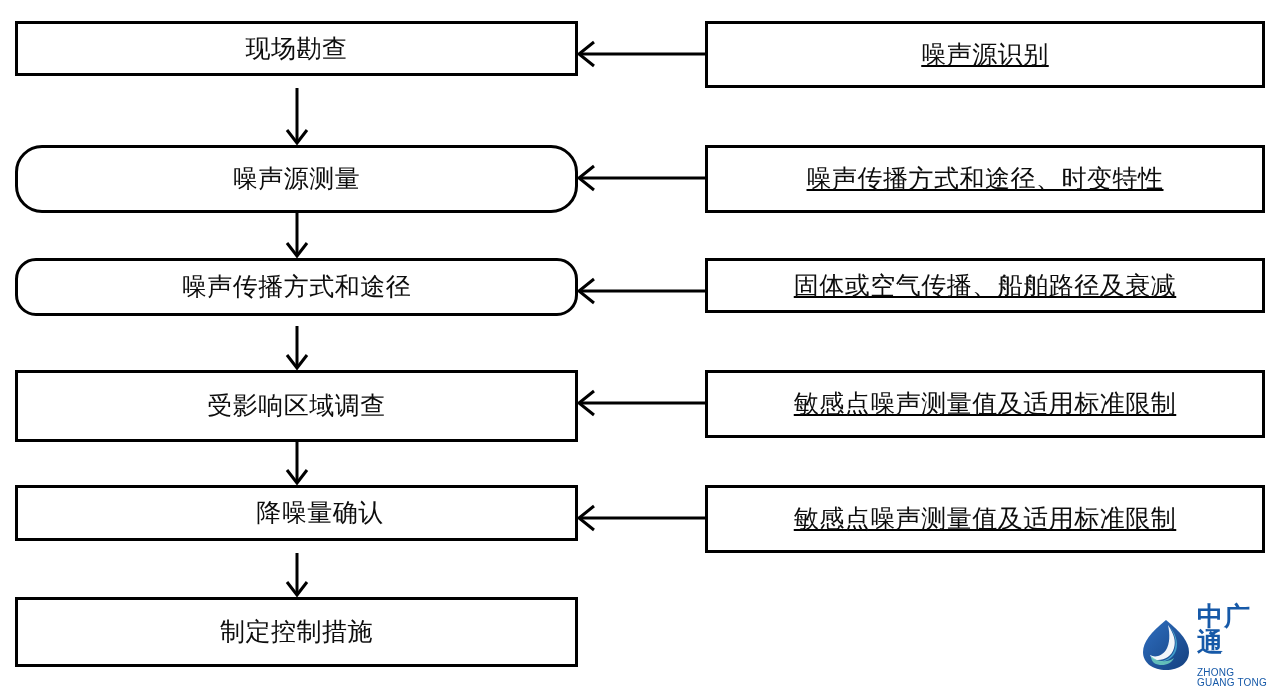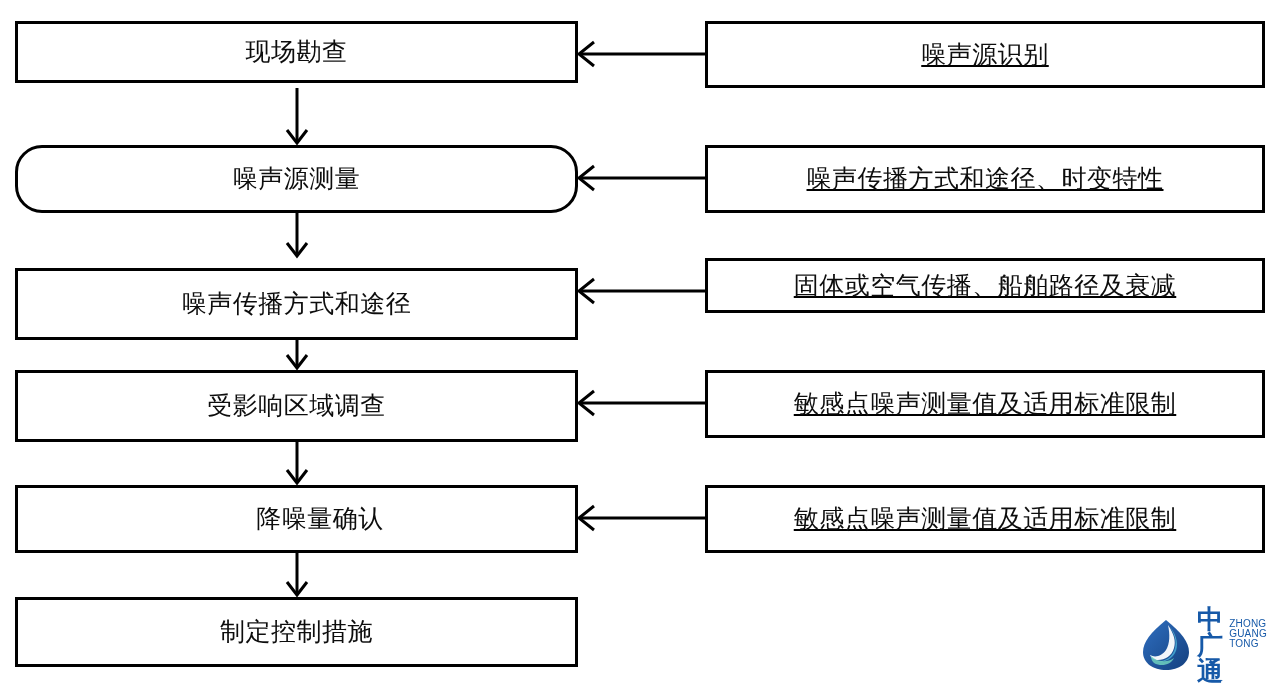--- a/index.html
+++ b/index.html
@@ -65,23 +65,24 @@
     align-items: center;
     gap: 6px;
   }
   #logo .mark {
     width: 50px;
     height: 54px;
     flex: 0 0 auto;
   }
   #logo .wordmark {
     display: flex;
-    flex-direction: row;
+    flex-direction: column;
     justify-content: center;
     line-height: 1;
+    align-items: flex-end;
   }
   #logo .cn {
     font-family: "Liberation Sans", sans-serif;
     font-weight: bold;
     font-size: 26px;
     color: #1659a8;
     letter-spacing: 1px;
   }
   #logo .en {
     font-family: "Liberation Sans", sans-serif;
@@ -143,37 +144,37 @@
       <line x1="705" y1="403" x2="580" y2="403"></line>
       <polyline points="594,391 579,403 594,415"></polyline>
     </g>
 
     <g>
       <line x1="705" y1="518" x2="580" y2="518"></line>
       <polyline points="594,506 579,518 594,530"></polyline>
     </g>
   </svg>
 
-  <div class="node left-node" style="top:21px;  height:62px;">
+  <div class="node left-node" style="top:21px;  height:55px;">
     <span class="node-label">现场勘查</span>
   </div>
 
   <div class="node left-node" style="top:145px; height:68px;border-radius:27px;">
     <span class="node-label">噪声源测量</span>
   </div>
 
-  <div class="node left-node" style="top:268px; height:72px;">
+  <div class="node left-node" style="top:258px; height:58px;border-radius:21px;">
     <span class="node-label">噪声传播方式和途径</span>
   </div>
 
   <div class="node left-node" style="top:370px; height:72px;">
     <span class="node-label">受影响区域调查</span>
   </div>
 
-  <div class="node left-node" style="top:485px; height:68px;padding-left:47px;">
+  <div class="node left-node" style="top:485px; height:56px;padding-left:47px;">
     <span class="node-label">降噪量确认</span>
   </div>
 
   <div class="node left-node" style="top:597px; height:70px;">
     <span class="node-label">制定控制措施</span>
   </div>
 
   <div class="node right-node" style="top:21px;  height:67px;">
     <span class="node-label">噪声源识别</span>
   </div>

